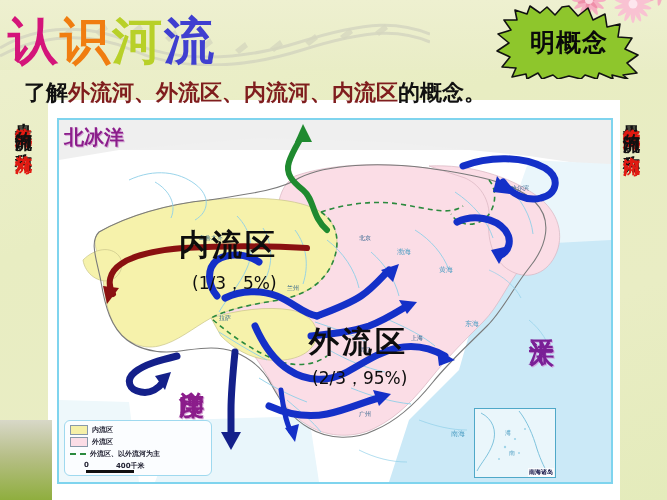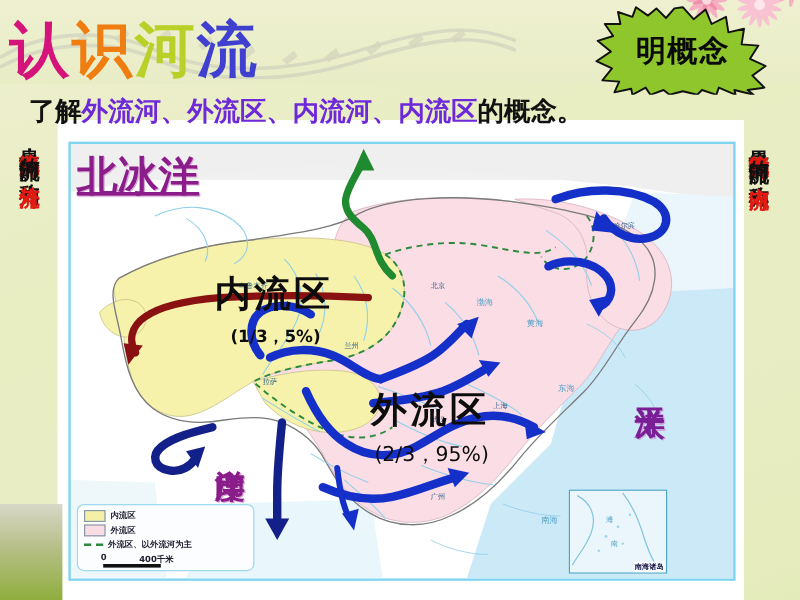--- a/index.html
+++ b/index.html
@@ -47,21 +47,21 @@
   .t1{color:#f07d10;}
   .t2{color:#b8d028;}
   .t3{color:#3f3fd0;}
 
   
   .subtitle{
     position:absolute;left:24px;top:78px;
     font-size:22px;font-weight:bold;color:#111;white-space:nowrap;
     letter-spacing:0px;
   }
-  .subtitle .blue{color:#6d28d9;}
+  .subtitle .blue{color:#7f1d1d;}
 
   
   .badge-wrap{position:absolute;left:489px;top:5px;width:160px;height:74px;}
   .badge-star{position:absolute;left:0;top:0;width:160px;height:74px;}
   .badge-text{
     position:absolute;left:0;top:0;width:160px;height:74px;
     display:flex;align-items:center;justify-content:center;
     font-size:25px;font-weight:bold;color:#0a0a0a;letter-spacing:1px;
   }
   .flowers{position:absolute;left:555px;top:-16px;width:120px;height:62px;}
@@ -80,30 +80,29 @@
   
   .map-frame{
     position:absolute;left:57px;top:118px;width:556px;height:366px;
     border:2px solid #7fd4ee;background:#ffffff;box-sizing:border-box;
     overflow:hidden;
   }
   .map-svg{position:absolute;left:0;top:0;}
 
   .maplabel{position:absolute;font-weight:bold;white-space:nowrap;pointer-events:none;}
   .lbl-beibingyang{
-    left:5px;top:4px;font-size:34px;color:#8b1d8b;
+    left:5px;top:4px;font-size:20px;color:#8b1d8b;
     text-shadow:1px 1px 0 #d6a8d6;
-    text-decoration:underline;
   }
   .lbl-slogan{
     left:190px;top:13px;font-size:31px;color:#2f3fd8;
     text-shadow:2px 2px 0 #8c1b12;letter-spacing:1px;
   }
   .lbl-neiliuqu{left:120px;top:105px;font-size:30px;color:#0d0d0d;letter-spacing:3px;}
-  .lbl-neiliuqu-sub{left:133px;top:152px;font-size:14px;color:#0d0d0d;font-weight:bold;}
+  .lbl-neiliuqu-sub{left:133px;top:152px;font-size:17px;color:#0d0d0d;font-weight:normal;}
   .lbl-wailiuqu{left:250px;top:202px;font-size:30px;color:#0d0d0d;letter-spacing:3px;}
   .lbl-wailiuqu-sub{left:253px;top:247px;font-size:17px;color:#0d0d0d;font-weight:normal;}
   .lbl-yindu{
     left:120px;top:252px;font-size:25px;color:#8b1d8b;
     writing-mode:vertical-rl;text-orientation:upright;line-height:1.0;
     text-shadow:1px 1px 0 #d6a8d6;
   }
   .lbl-taiping{
     left:470px;top:200px;font-size:25px;color:#7a1f96;
     writing-mode:vertical-rl;text-orientation:upright;line-height:1.0;

